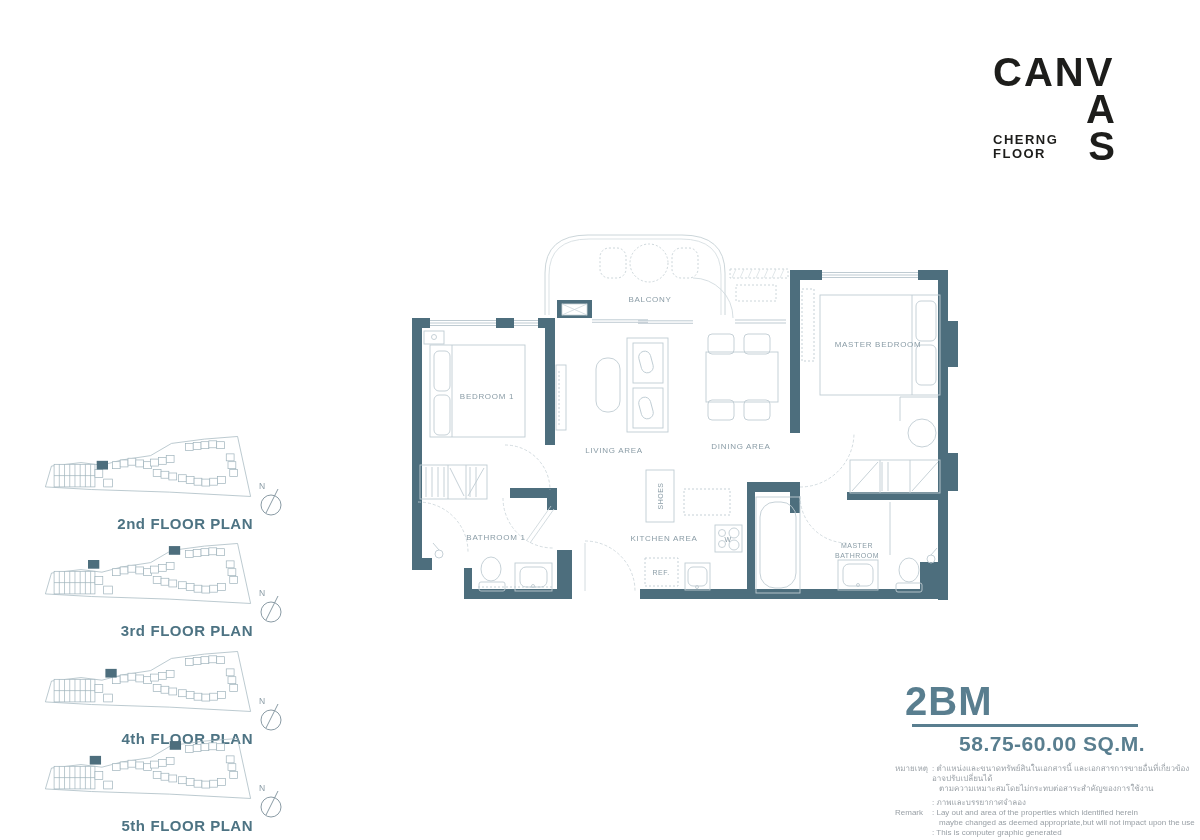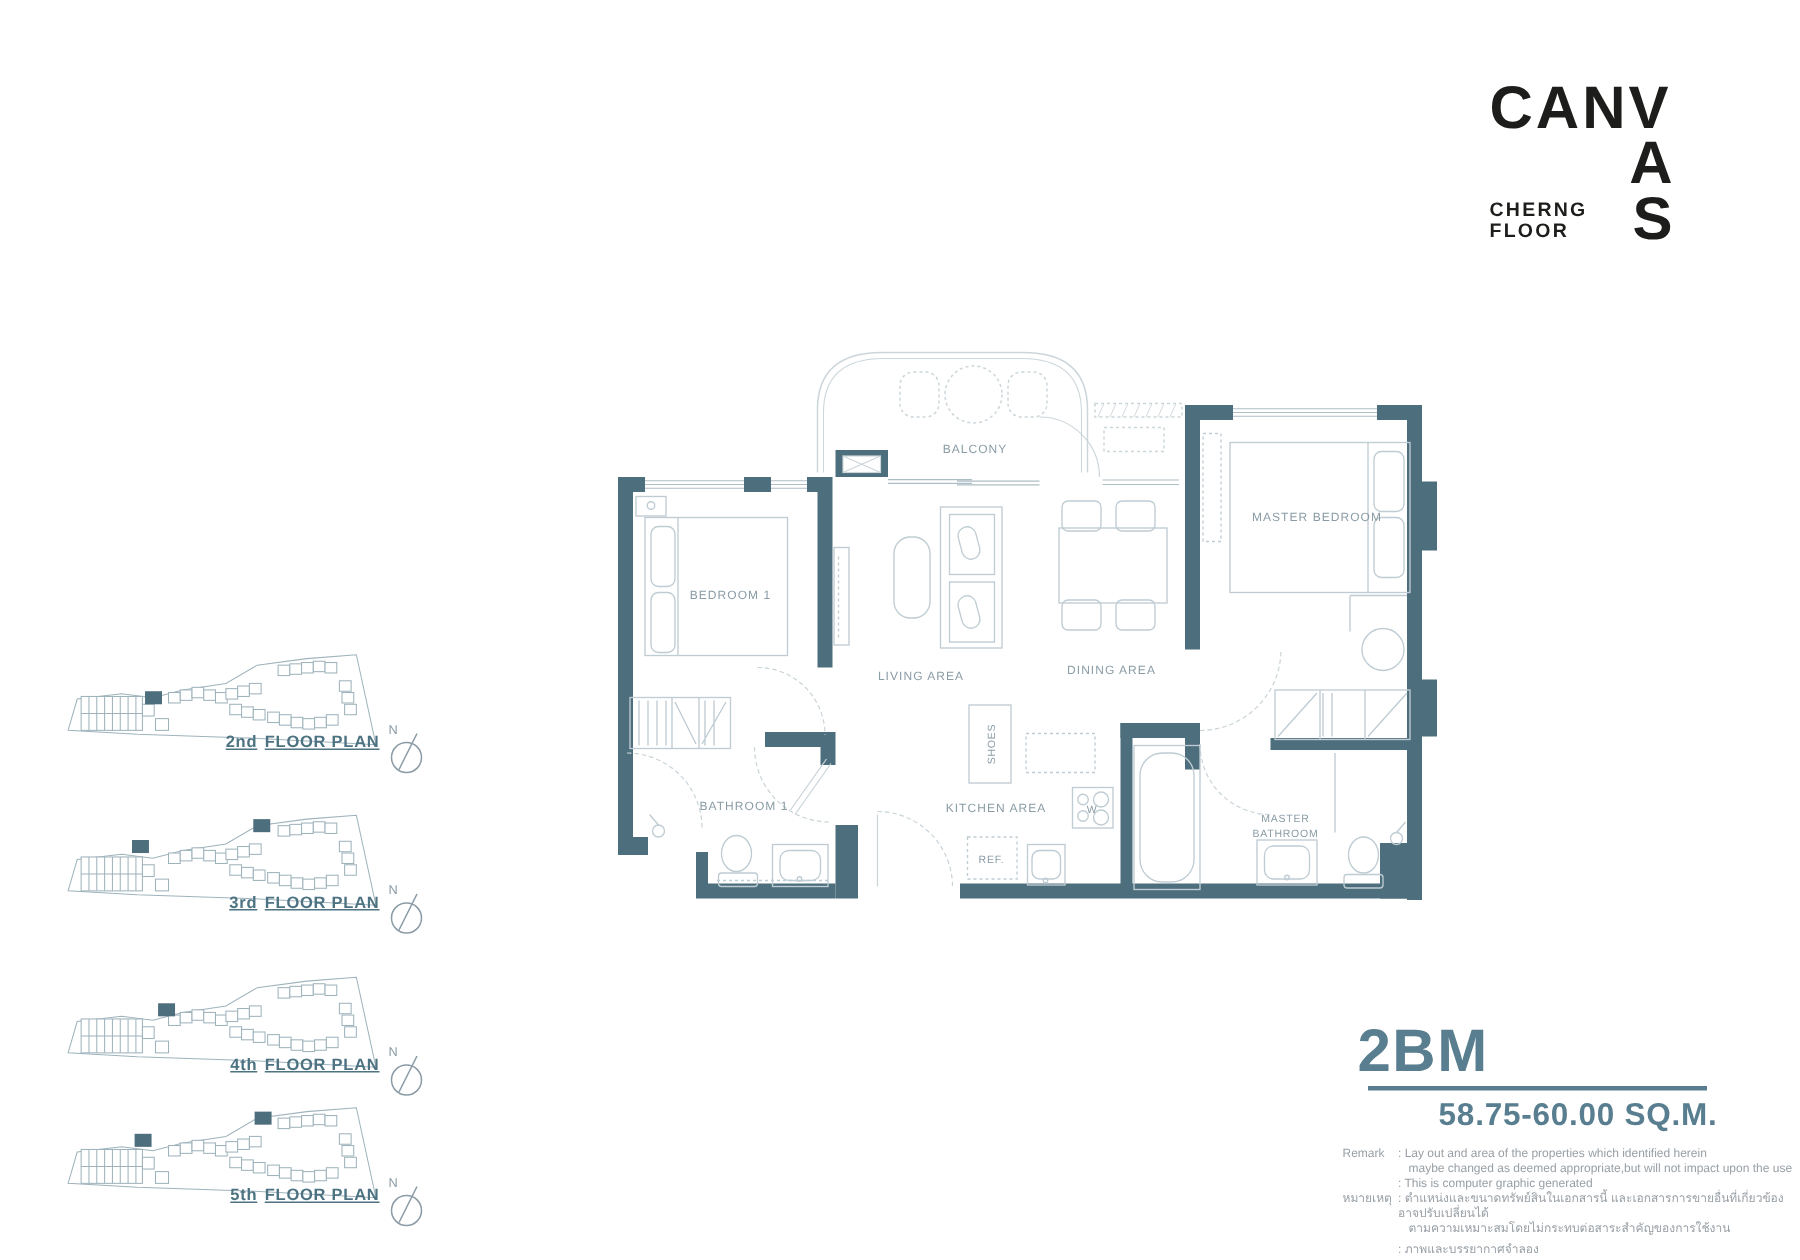--- a/index.html
+++ b/index.html
@@ -8,22 +8,22 @@
   
   .logo{position:absolute;left:993px;top:54px;width:122px;height:115px;color:#1d1d1b;}
   .logo .row1{font-size:40px;font-weight:900;letter-spacing:2px;line-height:36px;white-space:nowrap;}
   .logo .rowA{position:absolute;right:0;top:36px;font-size:40px;font-weight:900;line-height:38px;}
   .logo .rowS{position:absolute;right:0;top:73px;font-size:40px;font-weight:900;line-height:38px;}
   .logo-sub{position:absolute;left:993px;top:133px;font-size:13px;font-weight:700;
             letter-spacing:1.5px;line-height:14px;color:#1d1d1b;}
   
   .floor-row{position:absolute;left:25px;width:256px;height:100px;}
   .site-svg{position:absolute;left:0;top:0;width:246px;height:80px;}
-  .floor-label{position:absolute;right:28px;top:56px;white-space:nowrap;
-               font-size:11px;font-weight:700;letter-spacing:0.5px;color:#4d7383;text-decoration:underline;}
+  .floor-label{position:absolute;right:28px;top:82px;white-space:nowrap;
+               font-size:15px;font-weight:700;letter-spacing:0.5px;color:#4d7383;}
   .floor-label .ord{margin-right:5px;}
   .north{position:absolute;right:-6px;top:44px;width:30px;height:44px;}
   
   .plan-svg{position:absolute;left:400px;top:225px;width:560px;height:390px;}
   svg text{font-family:"Liberation Sans", sans-serif;}
   .room-label{fill:#8a9ca6;font-size:8px;letter-spacing:0.7px;}
   .room-label-sm{fill:#8a9ca6;font-size:7px;letter-spacing:0.5px;}
   
   .info{position:absolute;left:905px;top:681px;width:240px;color:#597e8f;}
   .unit-type{font-size:40px;font-weight:900;line-height:40px;text-align:left;letter-spacing:1px;}
@@ -346,30 +346,30 @@
   </svg>
 
   <div class="info">
     <div class="unit-type">2BM</div>
     <div class="rule"></div>
     <div class="unit-area">58.75-60.00 SQ.M.</div>
   </div>
 
   <div class="remarks">
     <div class="remark-row">
+      <div class="remark-label">หมายเหตุ</div>
+      <div class="remark-text">
+        <div>: ตำแหน่งและขนาดทรัพย์สินในเอกสารนี้ และเอกสารการขายอื่นที่เกี่ยวข้อง อาจปรับเปลี่ยนได้</div>
+        <div class="cont">ตามความเหมาะสมโดยไม่กระทบต่อสาระสำคัญของการใช้งาน</div>
+        <div class="gap-top">: ภาพและบรรยากาศจำลอง</div>
+      </div>
+    </div>
+    <div class="remark-row">
       <div class="remark-label">Remark</div>
       <div class="remark-text">
         <div>: Lay out and area of the properties which identified herein</div>
         <div class="cont">maybe changed as deemed appropriate,but will not impact upon the use</div>
         <div>: This is computer graphic generated</div>
       </div>
     </div>
-    <div class="remark-row">
-      <div class="remark-label">หมายเหตุ</div>
-      <div class="remark-text">
-        <div>: ตำแหน่งและขนาดทรัพย์สินในเอกสารนี้ และเอกสารการขายอื่นที่เกี่ยวข้อง อาจปรับเปลี่ยนได้</div>
-        <div class="cont">ตามความเหมาะสมโดยไม่กระทบต่อสาระสำคัญของการใช้งาน</div>
-        <div class="gap-top">: ภาพและบรรยากาศจำลอง</div>
-      </div>
-    </div>
   </div>
 
 </div>
 
 </body></html>

